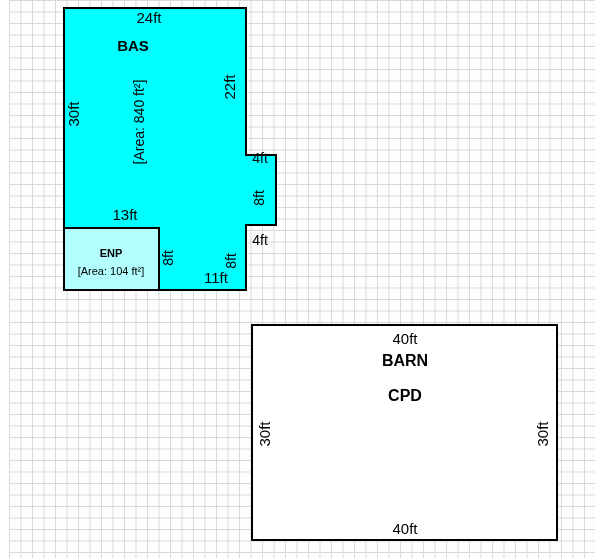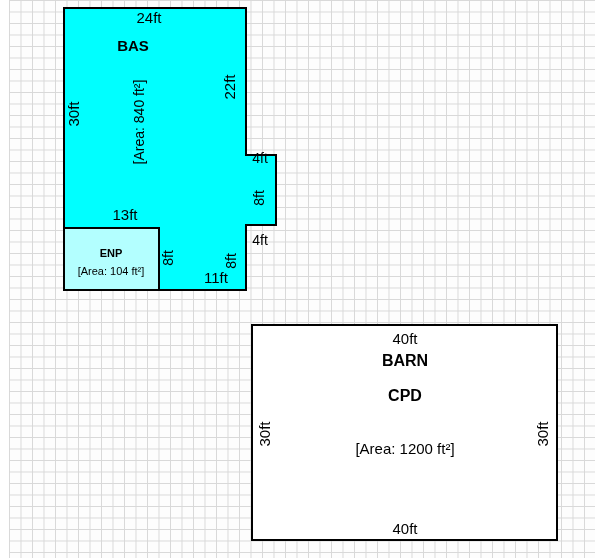--- a/index.html
+++ b/index.html
@@ -59,18 +59,17 @@
   <div class="label dim-sm v" style="left:222px;top:261px;">8ft</div>
   <div class="label dim" style="left:207px;top:277px;">11ft</div>
 
   <div class="label room-title-sm" style="left:102px;top:253px;">ENP</div>
   <div class="label area-lbl-sm" style="left:102px;top:271px;">[Area: 104 ft²]</div>
   <div class="label dim-sm v" style="left:159px;top:258px;">8ft</div>
 
   <div class="label dim" style="left:396px;top:338px;">40ft</div>
   <div class="label room-title-lg" style="left:396px;top:361px;">BARN</div>
   <div class="label room-title-lg" style="left:396px;top:396px;">CPD</div>
-  <div class="label area-lbl-lg" style="left:396px;top:448px;">[Area: 1200 ft²]</div>
   <div class="label dim v" style="left:255px;top:434px;">30ft</div>
   <div class="label dim v" style="left:533px;top:434px;">30ft</div>
   <div class="label dim" style="left:396px;top:528px;">40ft</div>
 
 </div>
 
 </body></html>

